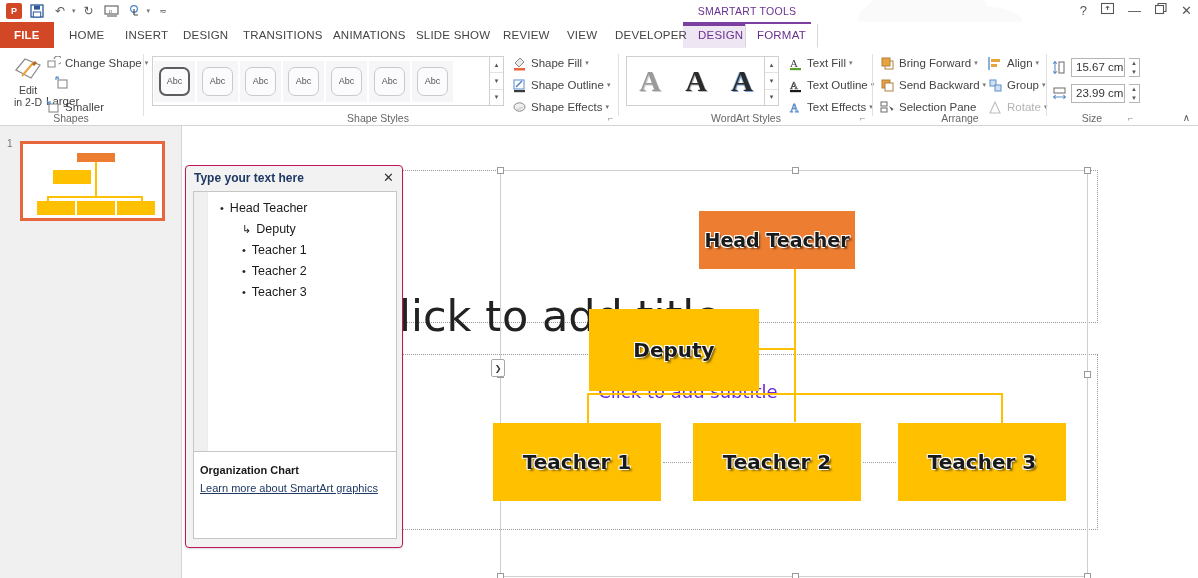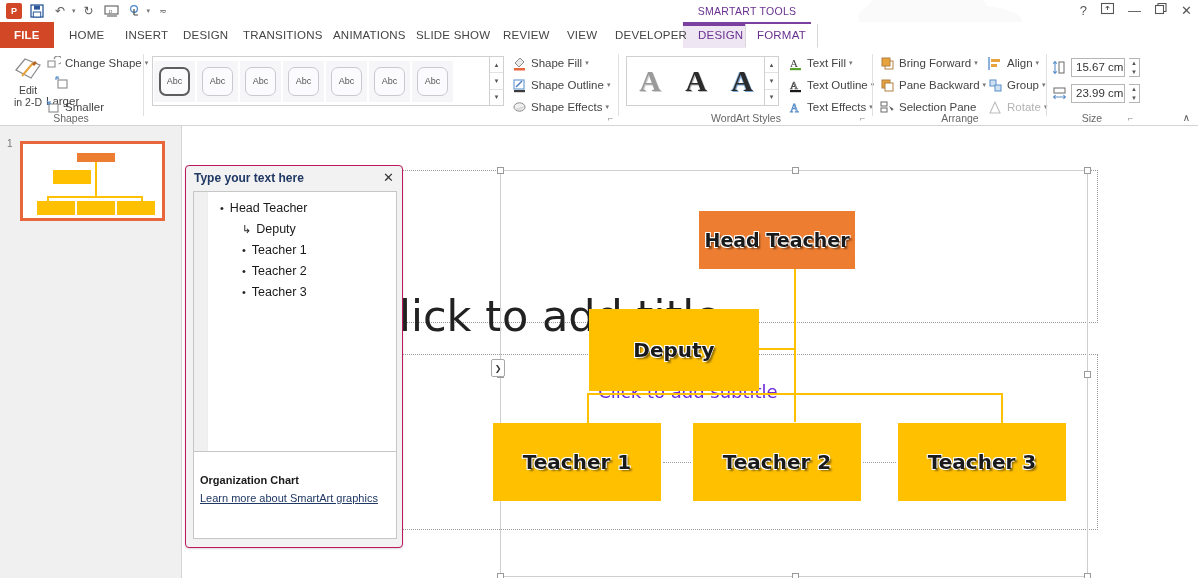--- a/index.html
+++ b/index.html
@@ -165,21 +165,21 @@
   .tp-body{
     position:absolute; top:25px; left:7px; width:204px; height:265px;
     background:#fff; border:1px solid #c6c6c6;
   }
   .tp-gutter{ position:absolute; left:0; top:0; width:14px; height:100%; background:#f0f0f0; border-right:1px solid #ededed;}
   .tp-line{ position:absolute; font-size:12.5px; color:#1a1a1a; display:flex; align-items:center; gap:6px; white-space:nowrap;}
   .bul{ font-size:11px; color:#222; }
   .asst-mark{ font-size:11px; color:#222; letter-spacing:-1px;}
   .tp-desc{
     position:absolute; left:7px; top:285px; width:204px; height:88px;
-    background:#fff; border:1px solid #c6c6c6; padding:22px 6px;
+    background:#fff; border:1px solid #c6c6c6; padding:12px 6px;
   }
   .tp-desc h4{ margin:0 0 2px 0; font-size:11px; font-weight:bold; color:#1a1a1a; }
   .tp-desc p{ margin:0; font-size:11px; line-height:13px; color:#1a1a1a; }
   .tp-link{ display:inline-block; margin-top:4px; font-size:11px; color:#1f3864; text-decoration:underline; cursor:pointer;}
 
   
   .canvas-area{
     position:absolute; top:126px; left:182px; width:1016px; height:452px; background:#fff;
   }
   .slide{
@@ -407,20 +407,21 @@
   <div class="sm-btn" style="left:512px; top:50px;">
     <span class="ic">
       <svg width="15" height="15" viewBox="0 0 15 15">
           <ellipse cx="7.5" cy="7" rx="5.5" ry="4.2" fill="#f0f0f0" stroke="#8a8a8a" stroke-width="1"></ellipse>
           <path d="M3 9 a5.5 4.2 0 0 0 9 -3" fill="#d8d8d8"></path>
         </svg>
     </span>
     <span>Shape Effects</span>
     <span class="caret-sm">▾</span>
   </div>
+  <div class="grp-label" style="left:152px; width:452px;">Shape Styles</div>
   <div class="dlg-launch" style="left:608px; bottom:2px;">⌐</div>
   <div class="ribbon-sep" style="left:618px;"></div>
 
   <div class="gallery" style="left:626px; top:8px; width:153px; height:50px;">
     <div class="wa-item">
         <span class="wa-a wa1">A</span>
       </div>
     <div class="wa-item">
         <span class="wa-a wa2">A</span>
       </div>
@@ -477,21 +478,21 @@
     <span>Bring Forward</span>
     <span class="caret-sm">▾</span>
   </div>
   <div class="sm-btn" style="left:880px; top:28px;">
     <span class="ic">
       <svg width="15" height="15" viewBox="0 0 15 15">
           <rect x="2" y="2" width="8" height="8" fill="#e8a33d" stroke="#b08040" stroke-width="1"></rect>
           <rect x="5" y="5" width="8" height="8" fill="#fff" stroke="#b08040" stroke-width="1"></rect>
         </svg>
     </span>
-    <span>Pane Backward</span>
+    <span>Send Backward</span>
     <span class="caret-sm">▾</span>
   </div>
   <div class="sm-btn" style="left:880px; top:50px;">
     <span class="ic">
       <svg width="15" height="15" viewBox="0 0 15 15">
           <rect x="1" y="2" width="6" height="4" fill="none" stroke="#6a6a6a" stroke-width="1"></rect>
           <rect x="1" y="8" width="6" height="4" fill="none" stroke="#6a6a6a" stroke-width="1"></rect>
           <path d="M9 6 l3 5 l1 -2 l2 1 z" fill="#4a4a4a"></path>
         </svg>
     </span>

